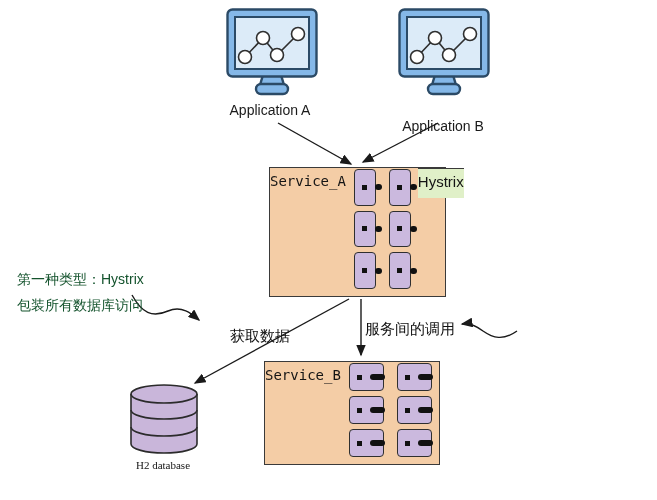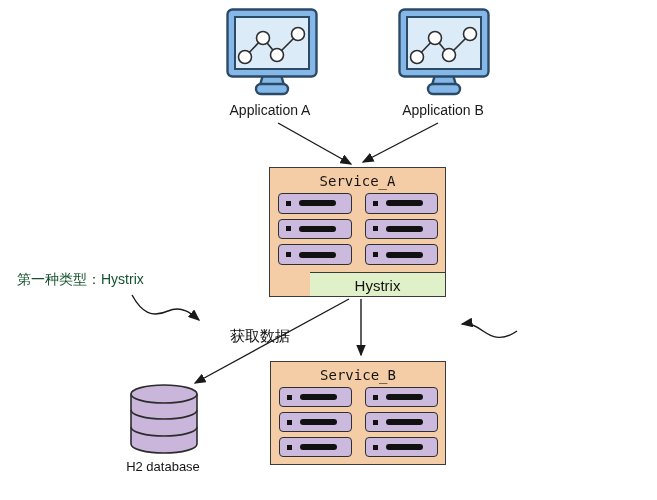--- a/index.html
+++ b/index.html
@@ -15,50 +15,50 @@
   .monitor{position:absolute;width:92px;height:90px;}
   .monitor-frame-shape{fill:var(--monitor-frame);stroke:var(--monitor-border);stroke-width:2.4;}
   .monitor-screen-shape{fill:var(--monitor-screen);stroke:var(--monitor-border);stroke-width:2;}
   .chart-line{stroke:#2f2f2f;stroke-width:1.6;fill:none;}
   .chart-dot{fill:#fff;stroke:#2f2f2f;stroke-width:1.6;}
   .app-label{position:absolute;width:120px;text-align:center;font-size:14px;color:#1a1a1a;}
 
   
   .service-box{
     position:absolute;box-sizing:border-box;border:1.6px solid var(--outline);
-    background:var(--service-fill);display:flex;flex-direction:column;
+    background:var(--service-fill);display:flex;
   }
   .service-title{
     height:24px;line-height:26px;text-align:center;
     font-family:"DejaVu Sans Mono","Liberation Mono",monospace;
     font-size:14px;color:#141414;flex:0 0 auto;
   }
   .rack-grid{
     flex:1 1 auto;display:grid;grid-template-columns:1fr 1fr;grid-auto-rows:1fr;
     column-gap:13px;row-gap:5px;padding:1px 7px 7px 8px;
   }
   .rack{
     background:var(--rack-fill);border:1.3px solid #2f2f2f;border-radius:4px;
     display:flex;align-items:center;padding-left:7px;min-height:0;
   }
   .rack-led{width:5px;height:5px;background:#111;flex:0 0 auto;}
   .rack-bar{height:6px;width:58%;background:#111;border-radius:3px;margin-left:8px;flex:0 0 auto;}
   .hystrix-bar{
-    flex:0 0 auto;height:24px;box-sizing:border-box;background:var(--hystrix-fill);
+    flex:0 0 auto;height:30px;box-sizing:border-box;background:var(--hystrix-fill);
     border-top:1.6px solid var(--outline);text-align:center;
-    font-size:15px;line-height:25px;color:#141414;margin-left:40px;
+    font-size:15px;line-height:25px;color:#141414;
   }
 
   
   .database{position:absolute;left:128px;top:381px;width:72px;height:78px;}
   .db-shape{fill:var(--database-fill);stroke:#2b2b2b;stroke-width:1.6;}
   .db-arc{fill:none;stroke:#2b2b2b;stroke-width:1.6;}
   .db-label{
     position:absolute;left:108px;top:459px;width:110px;text-align:center;
-    font-family:Liberation Sans, sans-serif;font-size:13px;color:#141414;
+    font-family:Liberation Serif, serif;font-size:11px;color:#141414;
   }
 
   
   .annotation{position:absolute;font-size:14px;color:#14532d;white-space:nowrap;}
   .annotation .line{display:block;}
   .annotation-left{left:17px;top:266px;line-height:26px;}
   .annotation-right{left:521px;top:300px;line-height:27px;}
   .edge-label{position:absolute;font-size:15px;color:#111;white-space:nowrap;}
   .edge-label-fetch{left:202px;top:327px;margin-left:28px;}
   .edge-label-call{left:365px;top:320px;}
@@ -99,21 +99,21 @@
     <path class="monitor-frame-shape" d="M37,67 L55,67 L58,77 L34,77 Z"></path>
     <rect class="monitor-frame-shape" x="30" y="76" width="32" height="10" rx="5"></rect>
     <rect class="monitor-frame-shape" x="1.5" y="1.5" width="89" height="67" rx="5"></rect>
     <rect class="monitor-screen-shape" x="9" y="9" width="74" height="52"></rect>
     <polyline class="chart-line" points="19,49 37,30 51,47 72,26"></polyline>
     <circle class="chart-dot" cx="19" cy="49" r="6.5"></circle>
     <circle class="chart-dot" cx="37" cy="30" r="6.5"></circle>
     <circle class="chart-dot" cx="51" cy="47" r="6.5"></circle>
     <circle class="chart-dot" cx="72" cy="26" r="6.5"></circle>
   </svg>
-  <div class="app-label" style="left:383px;top:102px;">Application B</div>
+  <div class="app-label" style="left:383px;top:118px;">Application B</div>
 
   <div class="service-box" style="left:269px;top:167px;width:177px;height:130px;">
     <div class="service-title">Service_A</div>
     <div class="rack-grid">
       <div class="rack">
           <span class="rack-led"></span>
           <span class="rack-bar"></span>
         </div>
       <div class="rack">
           <span class="rack-led"></span>
@@ -132,21 +132,21 @@
           <span class="rack-bar"></span>
         </div>
       <div class="rack">
           <span class="rack-led"></span>
           <span class="rack-bar"></span>
         </div>
     </div>
     <div class="hystrix-bar">Hystrix</div>
   </div>
 
-  <div class="service-box" style="left:270px;top:361px;width:176px;height:104px;">
+  <div class="service-box" style="left:264px;top:361px;width:176px;height:104px;">
     <div class="service-title">Service_B</div>
     <div class="rack-grid">
       <div class="rack">
           <span class="rack-led"></span>
           <span class="rack-bar"></span>
         </div>
       <div class="rack">
           <span class="rack-led"></span>
           <span class="rack-bar"></span>
         </div>
@@ -172,17 +172,19 @@
   <svg class="database" viewBox="0 0 72 78">
     <path class="db-shape" d="M3,13 L3,63 A33,9 0 0 0 69,63 L69,13"></path>
     <ellipse class="db-shape" cx="36" cy="13" rx="33" ry="9"></ellipse>
     <path class="db-arc" d="M3,29 A33,9 0 0 0 69,29"></path>
     <path class="db-arc" d="M3,46 A33,9 0 0 0 69,46"></path>
   </svg>
   <div class="db-label">H2 database</div>
 
   <div class="annotation annotation-left">
     <span class="line">第一种类型：Hystrix</span>
+    <span class="line">包装所有数据库访问</span>
   </div>
 
   <div class="edge-label edge-label-fetch">获取数据</div>
+  <div class="edge-label edge-label-call">服务间的调用</div>
 
 </div>
 
 </body></html>

